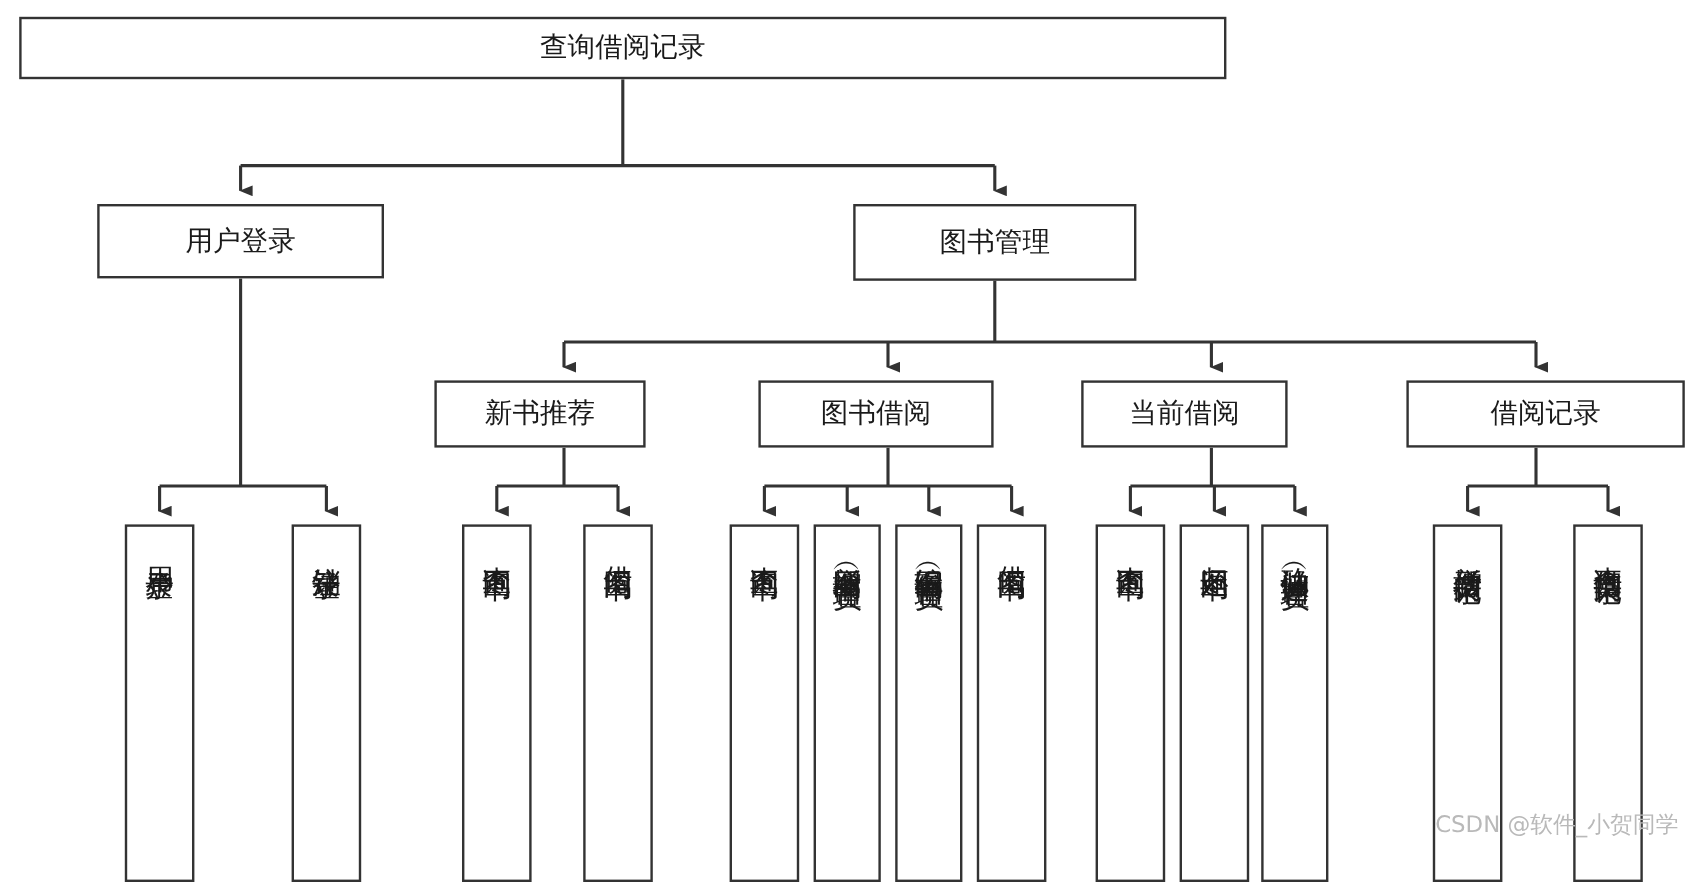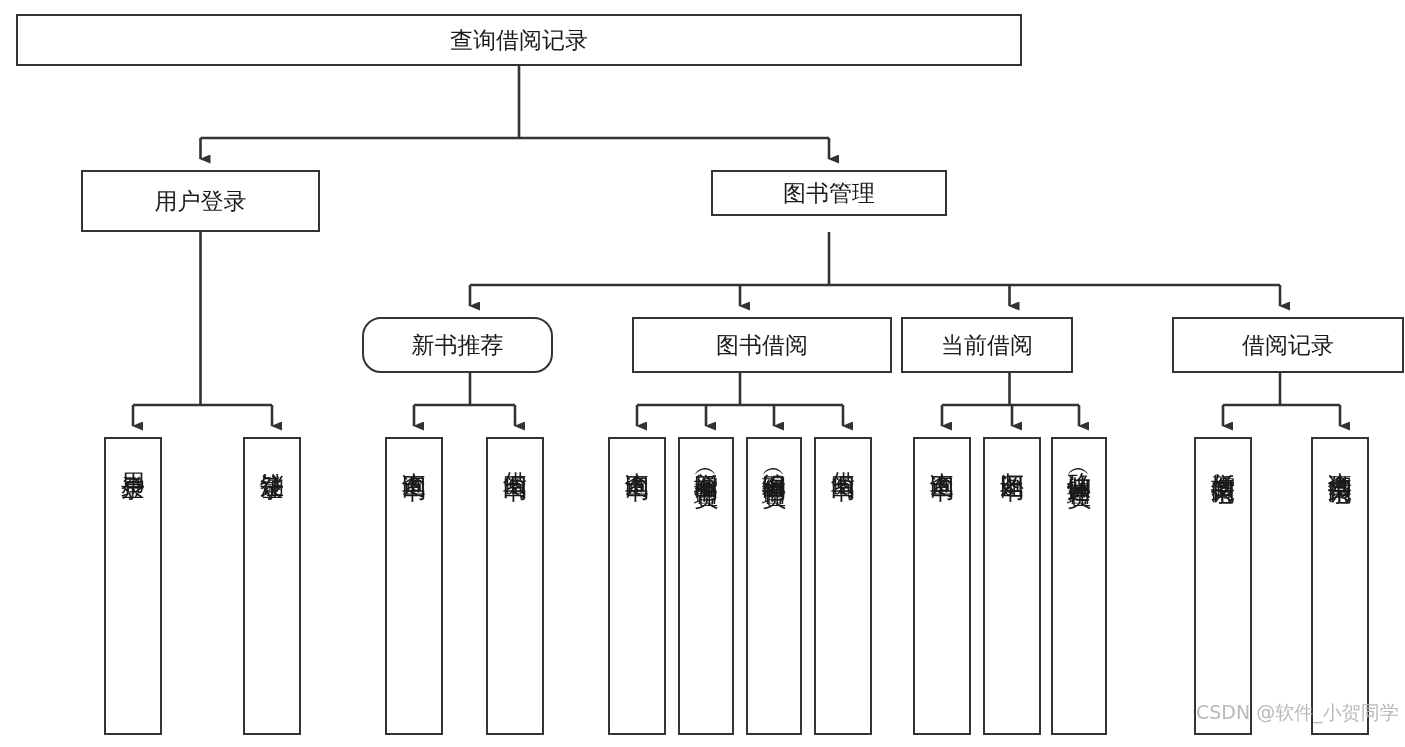--- a/index.html
+++ b/index.html
@@ -119,27 +119,27 @@
       </g>
   </svg>
 
   <div id="nodes">
       <div class="node horizontal root" style="left: 16px; top: 14px; width: 1006px; height: 52px;">
         <span class="node-label">查询借阅记录</span>
       </div>
       <div class="node horizontal" style="left: 81px; top: 170px; width: 239px; height: 62px;">
         <span class="node-label">用户登录</span>
       </div>
-      <div class="node horizontal" style="left: 711px; top: 170px; width: 236px; height: 46px;">
+      <div class="node horizontal" style="left: 711px; top: 170px; width: 236px; height: 64px;">
         <span class="node-label">图书管理</span>
       </div>
-      <div class="node horizontal" style="left: 362px; top: 317px; width: 191px; height: 56px; border-radius: 19px;">
+      <div class="node horizontal" style="left: 362px; top: 317px; width: 176px; height: 56px;">
         <span class="node-label">新书推荐</span>
       </div>
-      <div class="node horizontal" style="left: 632px; top: 317px; width: 260px; height: 56px;">
+      <div class="node horizontal" style="left: 632px; top: 317px; width: 196px; height: 56px;">
         <span class="node-label">图书借阅</span>
       </div>
       <div class="node horizontal" style="left: 901px; top: 317px; width: 172px; height: 56px;">
         <span class="node-label">当前借阅</span>
       </div>
       <div class="node horizontal" style="left: 1172px; top: 317px; width: 232px; height: 56px;">
         <span class="node-label">借阅记录</span>
       </div>
       <div class="node vertical" style="left: 104px; top: 437px; width: 58px; height: 298px;">
         <span class="node-label">用户登录</span>
@@ -175,15 +175,15 @@
         <span class="node-label">确认归还（管理员）</span>
       </div>
       <div class="node vertical" style="left: 1194px; top: 437px; width: 58px; height: 298px;">
         <span class="node-label">新增借阅记录</span>
       </div>
       <div class="node vertical" style="left: 1311px; top: 437px; width: 58px; height: 298px;">
         <span class="node-label">查询借阅记录</span>
       </div>
     </div>
 
-  <div class="watermark" style="left:1196px; top:700px;">CSDN @软件_小贺同学</div>
+  <div class="watermark" style="left:1196px; top:674px;">CSDN @软件_小贺同学</div>
 
 </div>
 
 </body></html>

